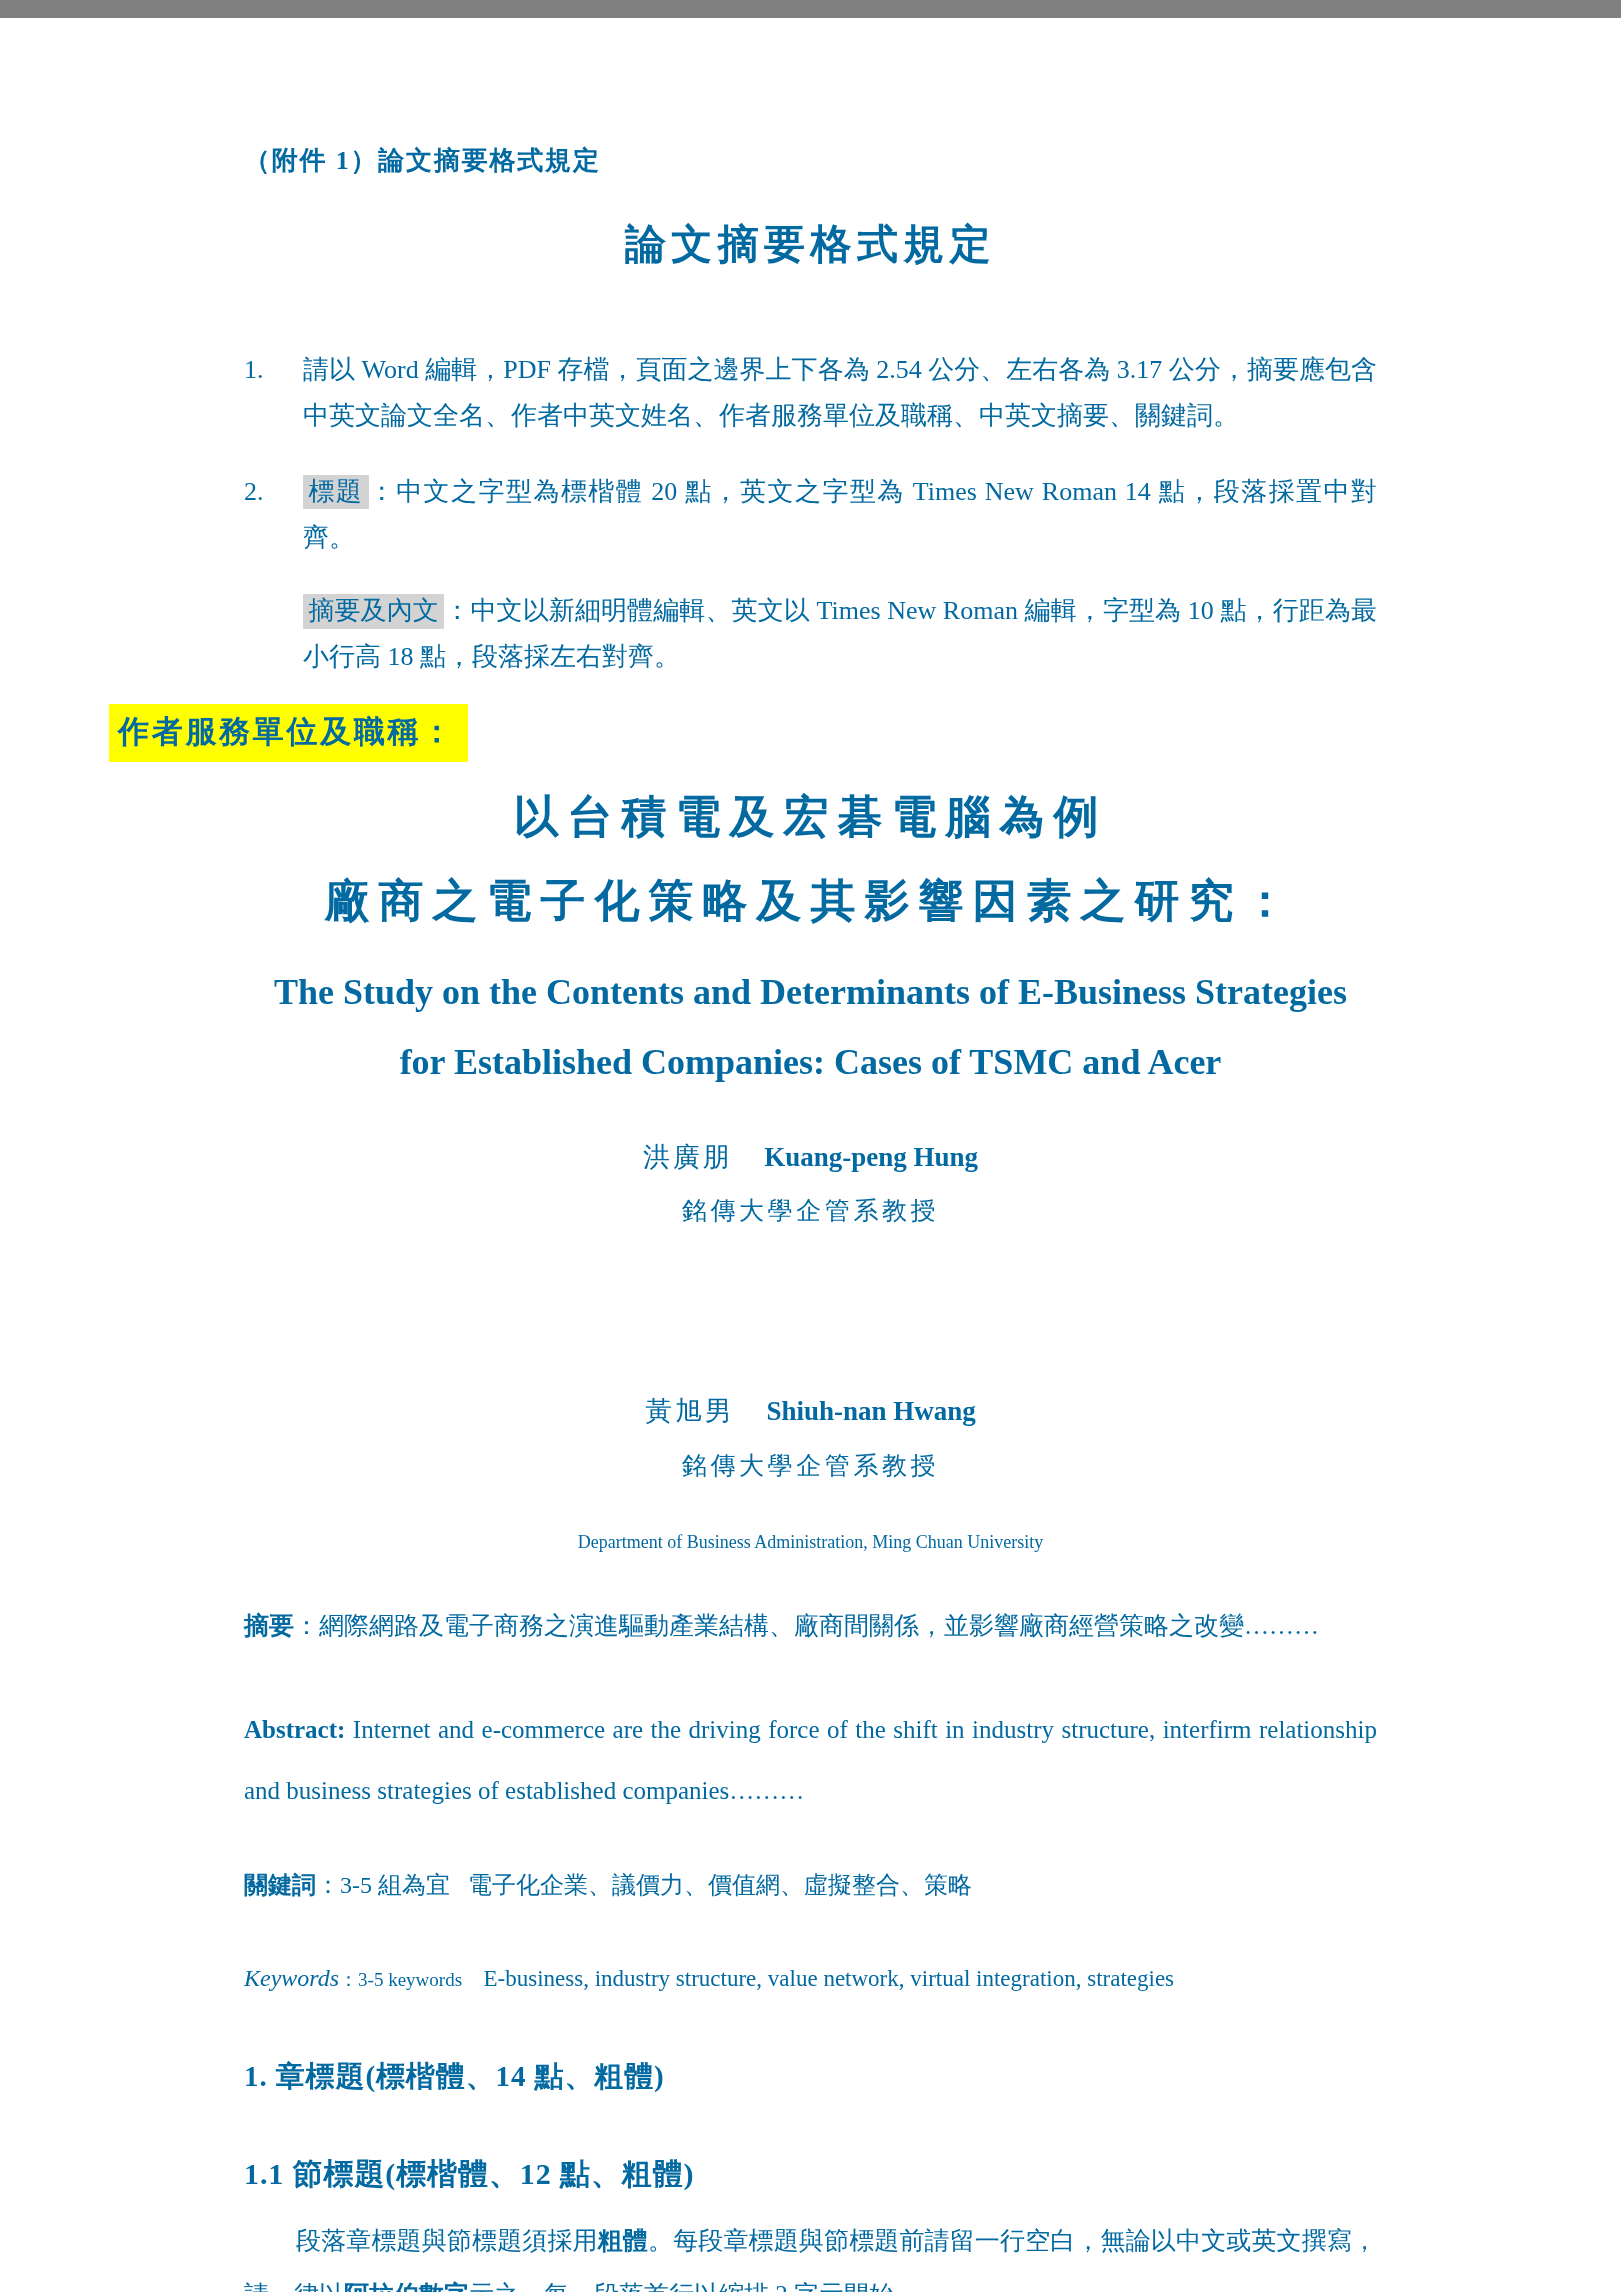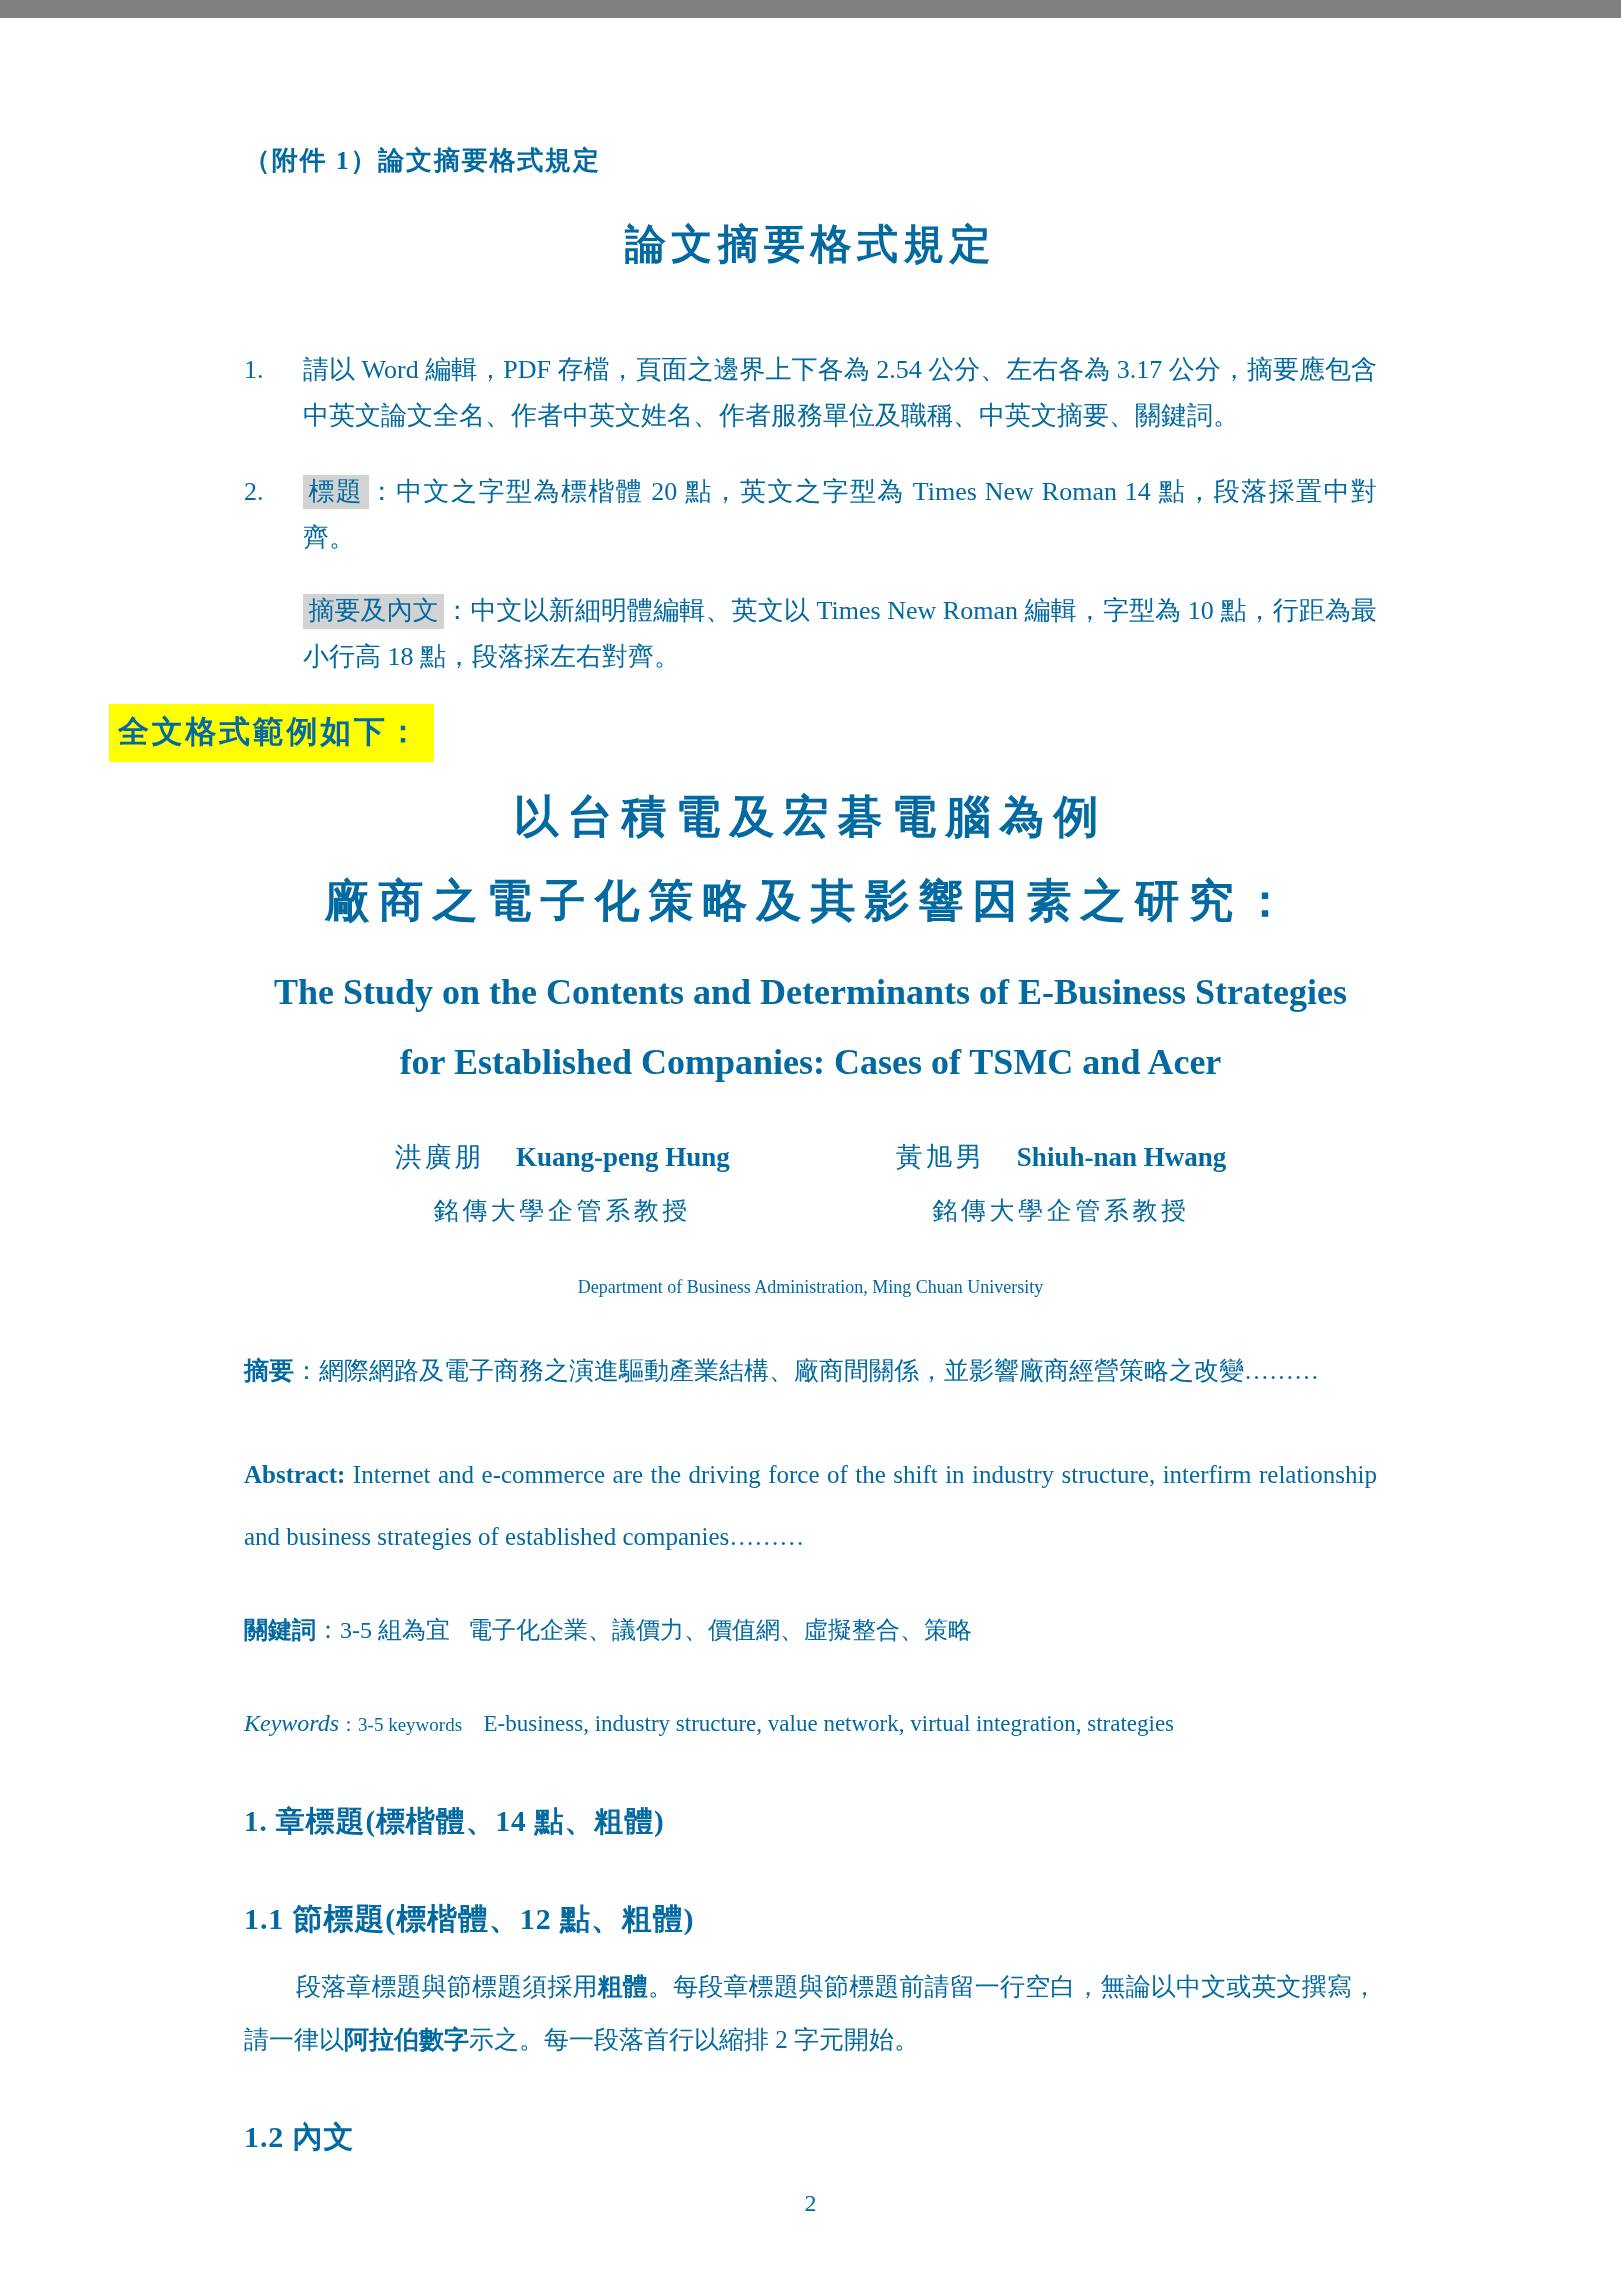--- a/index.html
+++ b/index.html
@@ -32,21 +32,21 @@
 
   .banner-row { margin-top:23px; margin-left:-135px; }
   .yellow-hl { display:inline-block; background:#ffff00; font-weight:bold; font-size:31px; letter-spacing:2.7px; padding:7.2px 12.5px 9px 9px; }
 
   .cn-title { font-size:45px; font-weight:bold; text-align:center; letter-spacing:9px; line-height:1.15; }
   .cn-title.line1 { margin-top:32px; }
   .cn-title.line2 { margin-top:30px; }
 
   .en-title { font-size:36px; font-weight:bold; text-align:center; line-height:1.95; max-width:1075px; margin:30px auto 0 auto; }
 
-  .authors { display:flex; justify-content:center; gap:166px; margin-top:41px; }
+  .authors { display:flex; justify-content:center; gap:166px; margin-top:41px;flex-direction:column; }
   .author { text-align:center; }
   .name-line { font-size:27px; white-space:nowrap; }
   .cn-name { letter-spacing:2.7px; }
   .en-name { font-weight:bold; margin-left:32px; }
   .affil { font-size:25px; margin-top:19.7px; letter-spacing:3.6px; }
 
   .dept { text-align:center; font-size:18px; margin-top:50px; }
 
   .para { font-size:25px; }
   .abstract-cn { margin-top:56px; }
@@ -80,21 +80,21 @@
   </div>
 
   <div class="list-item item2">
     <div class="num">2.</div>
     <div class="itext"><span class="gray-hl">標題</span><span>：中文之字型為標楷體 20 點，英文之字型為 Times New Roman 14 點，段落採置中對齊。</span></div>
   </div>
 
   <div class="sub-para"><span class="gray-hl">摘要及內文</span><span>：中文以新細明體編輯、英文以 Times New Roman 編輯，字型為 10 點，行距為最小行高 18 點，段落採左右對齊。</span></div>
 
   <div class="banner-row">
-    <span class="yellow-hl">全文格式範例如下：</span>
+    <span class="yellow-hl">作者服務單位及職稱：</span>
   </div>
 
   <div class="cn-title line2">以台積電及宏碁電腦為例</div>
   <div class="cn-title line1">廠商之電子化策略及其影響因素之研究：</div>
 
   <div class="en-title">The Study on the Contents and Determinants of E-Business Strategies for Established Companies: Cases of TSMC and Acer</div>
 
   <div class="authors">
     <div class="author">
       <div class="name-line"><span class="cn-name">洪廣朋</span><span class="en-name">Kuang-peng Hung</span></div>

